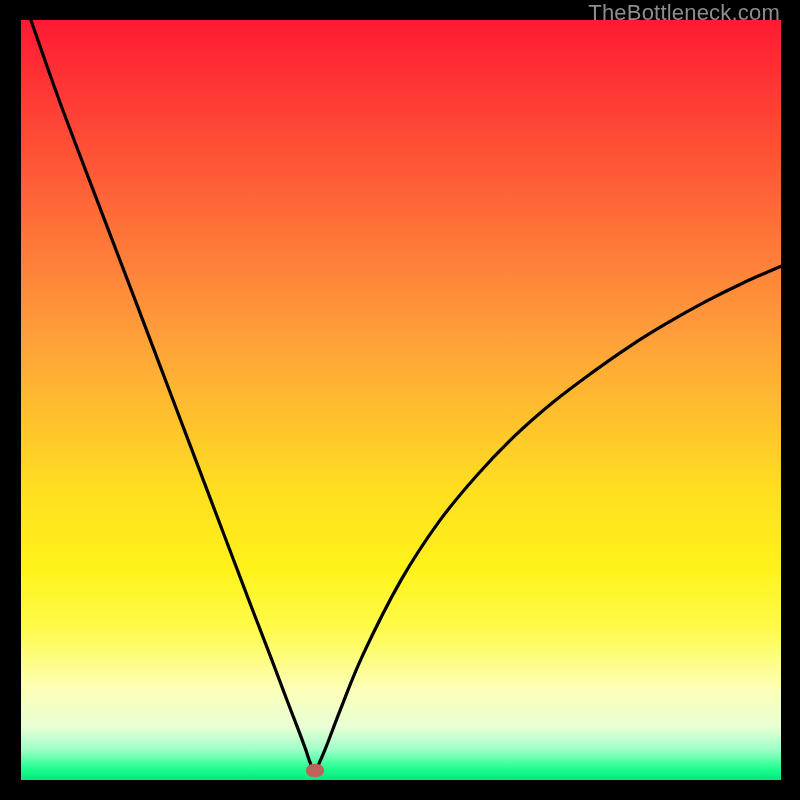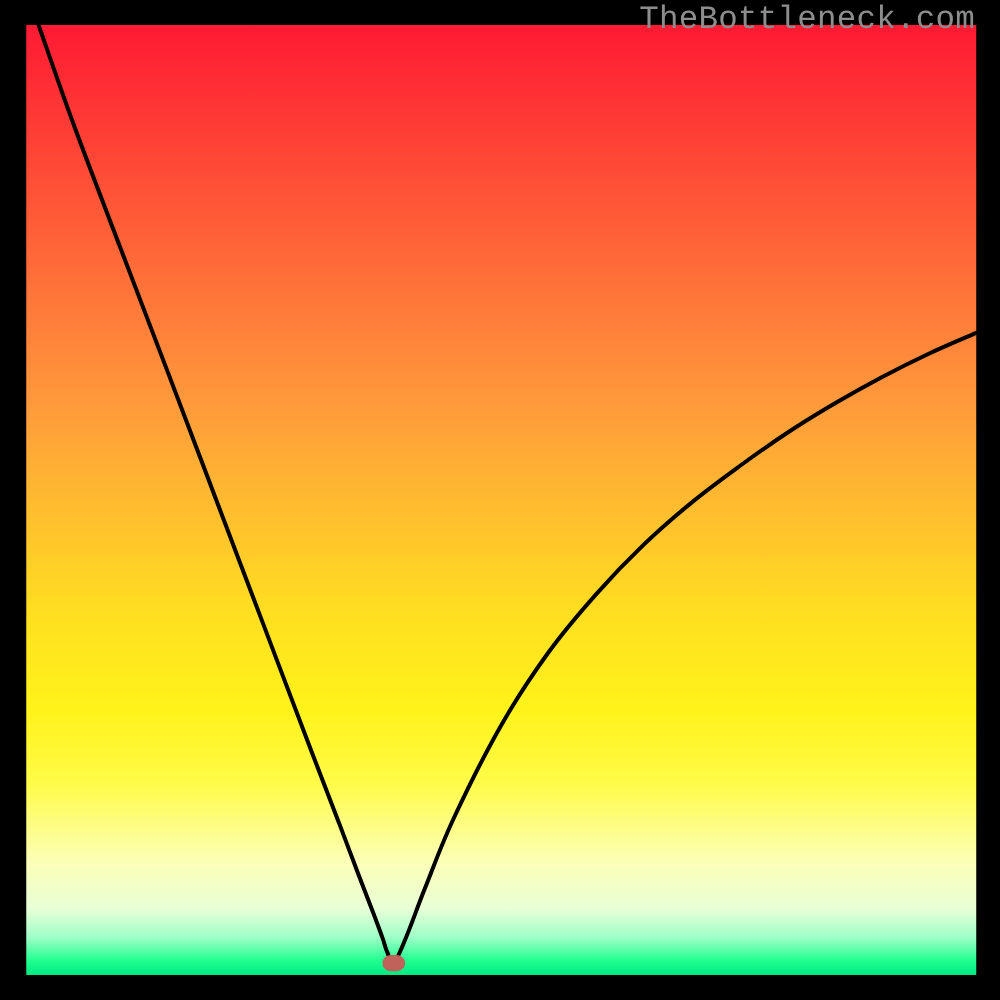--- a/index.html
+++ b/index.html
@@ -30,22 +30,22 @@
       #e8ffd6 93%,
       #a0ffc8 96%,
       #20ff90 98.5%,
       #00e880 100%
     );
   }
   .watermark {
     position: absolute;
     top: 0px;
     right: 20px;
-    font-family: Liberation Mono, monospace;
-    font-size: 26px;
+    font-family: Liberation Sans, sans-serif;
+    font-size: 22px;
     font-weight: 500;
     color: #8d8d8d;
     letter-spacing: 0.2px;
   }
   .curve-svg {
     position: absolute;
     left: 21px;
     top: 20px;
     width: 760px;
     height: 760px;

